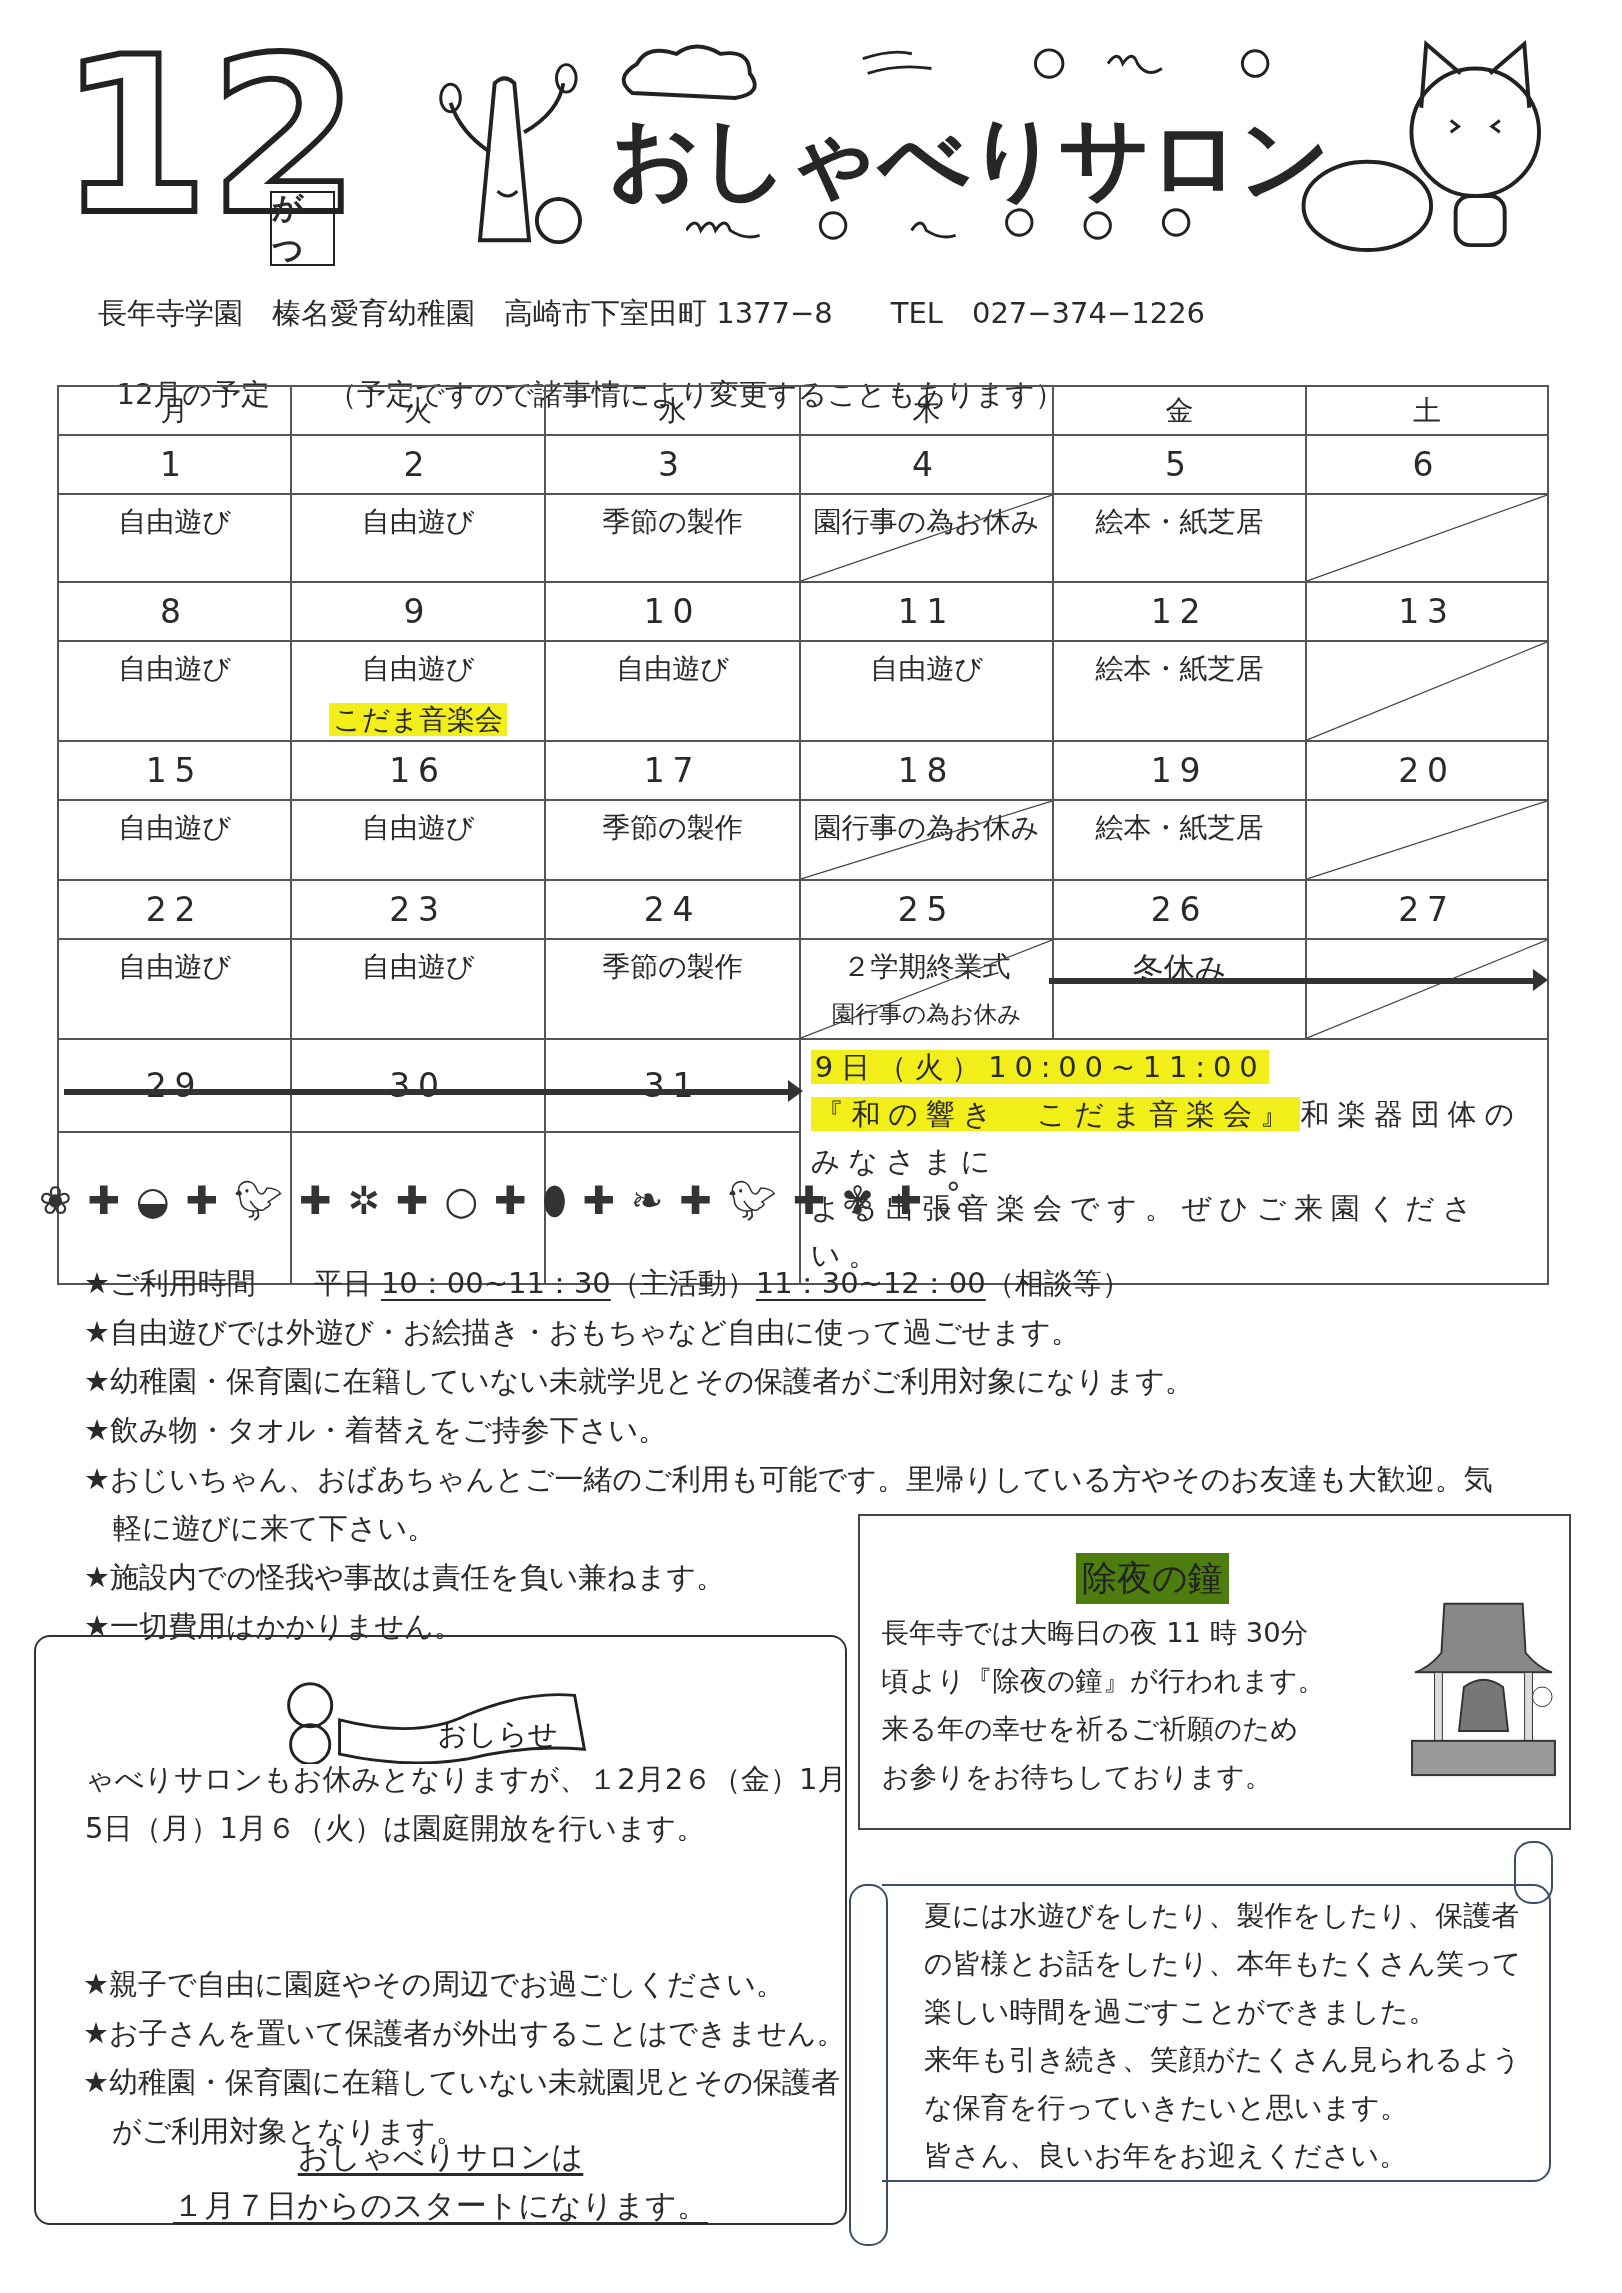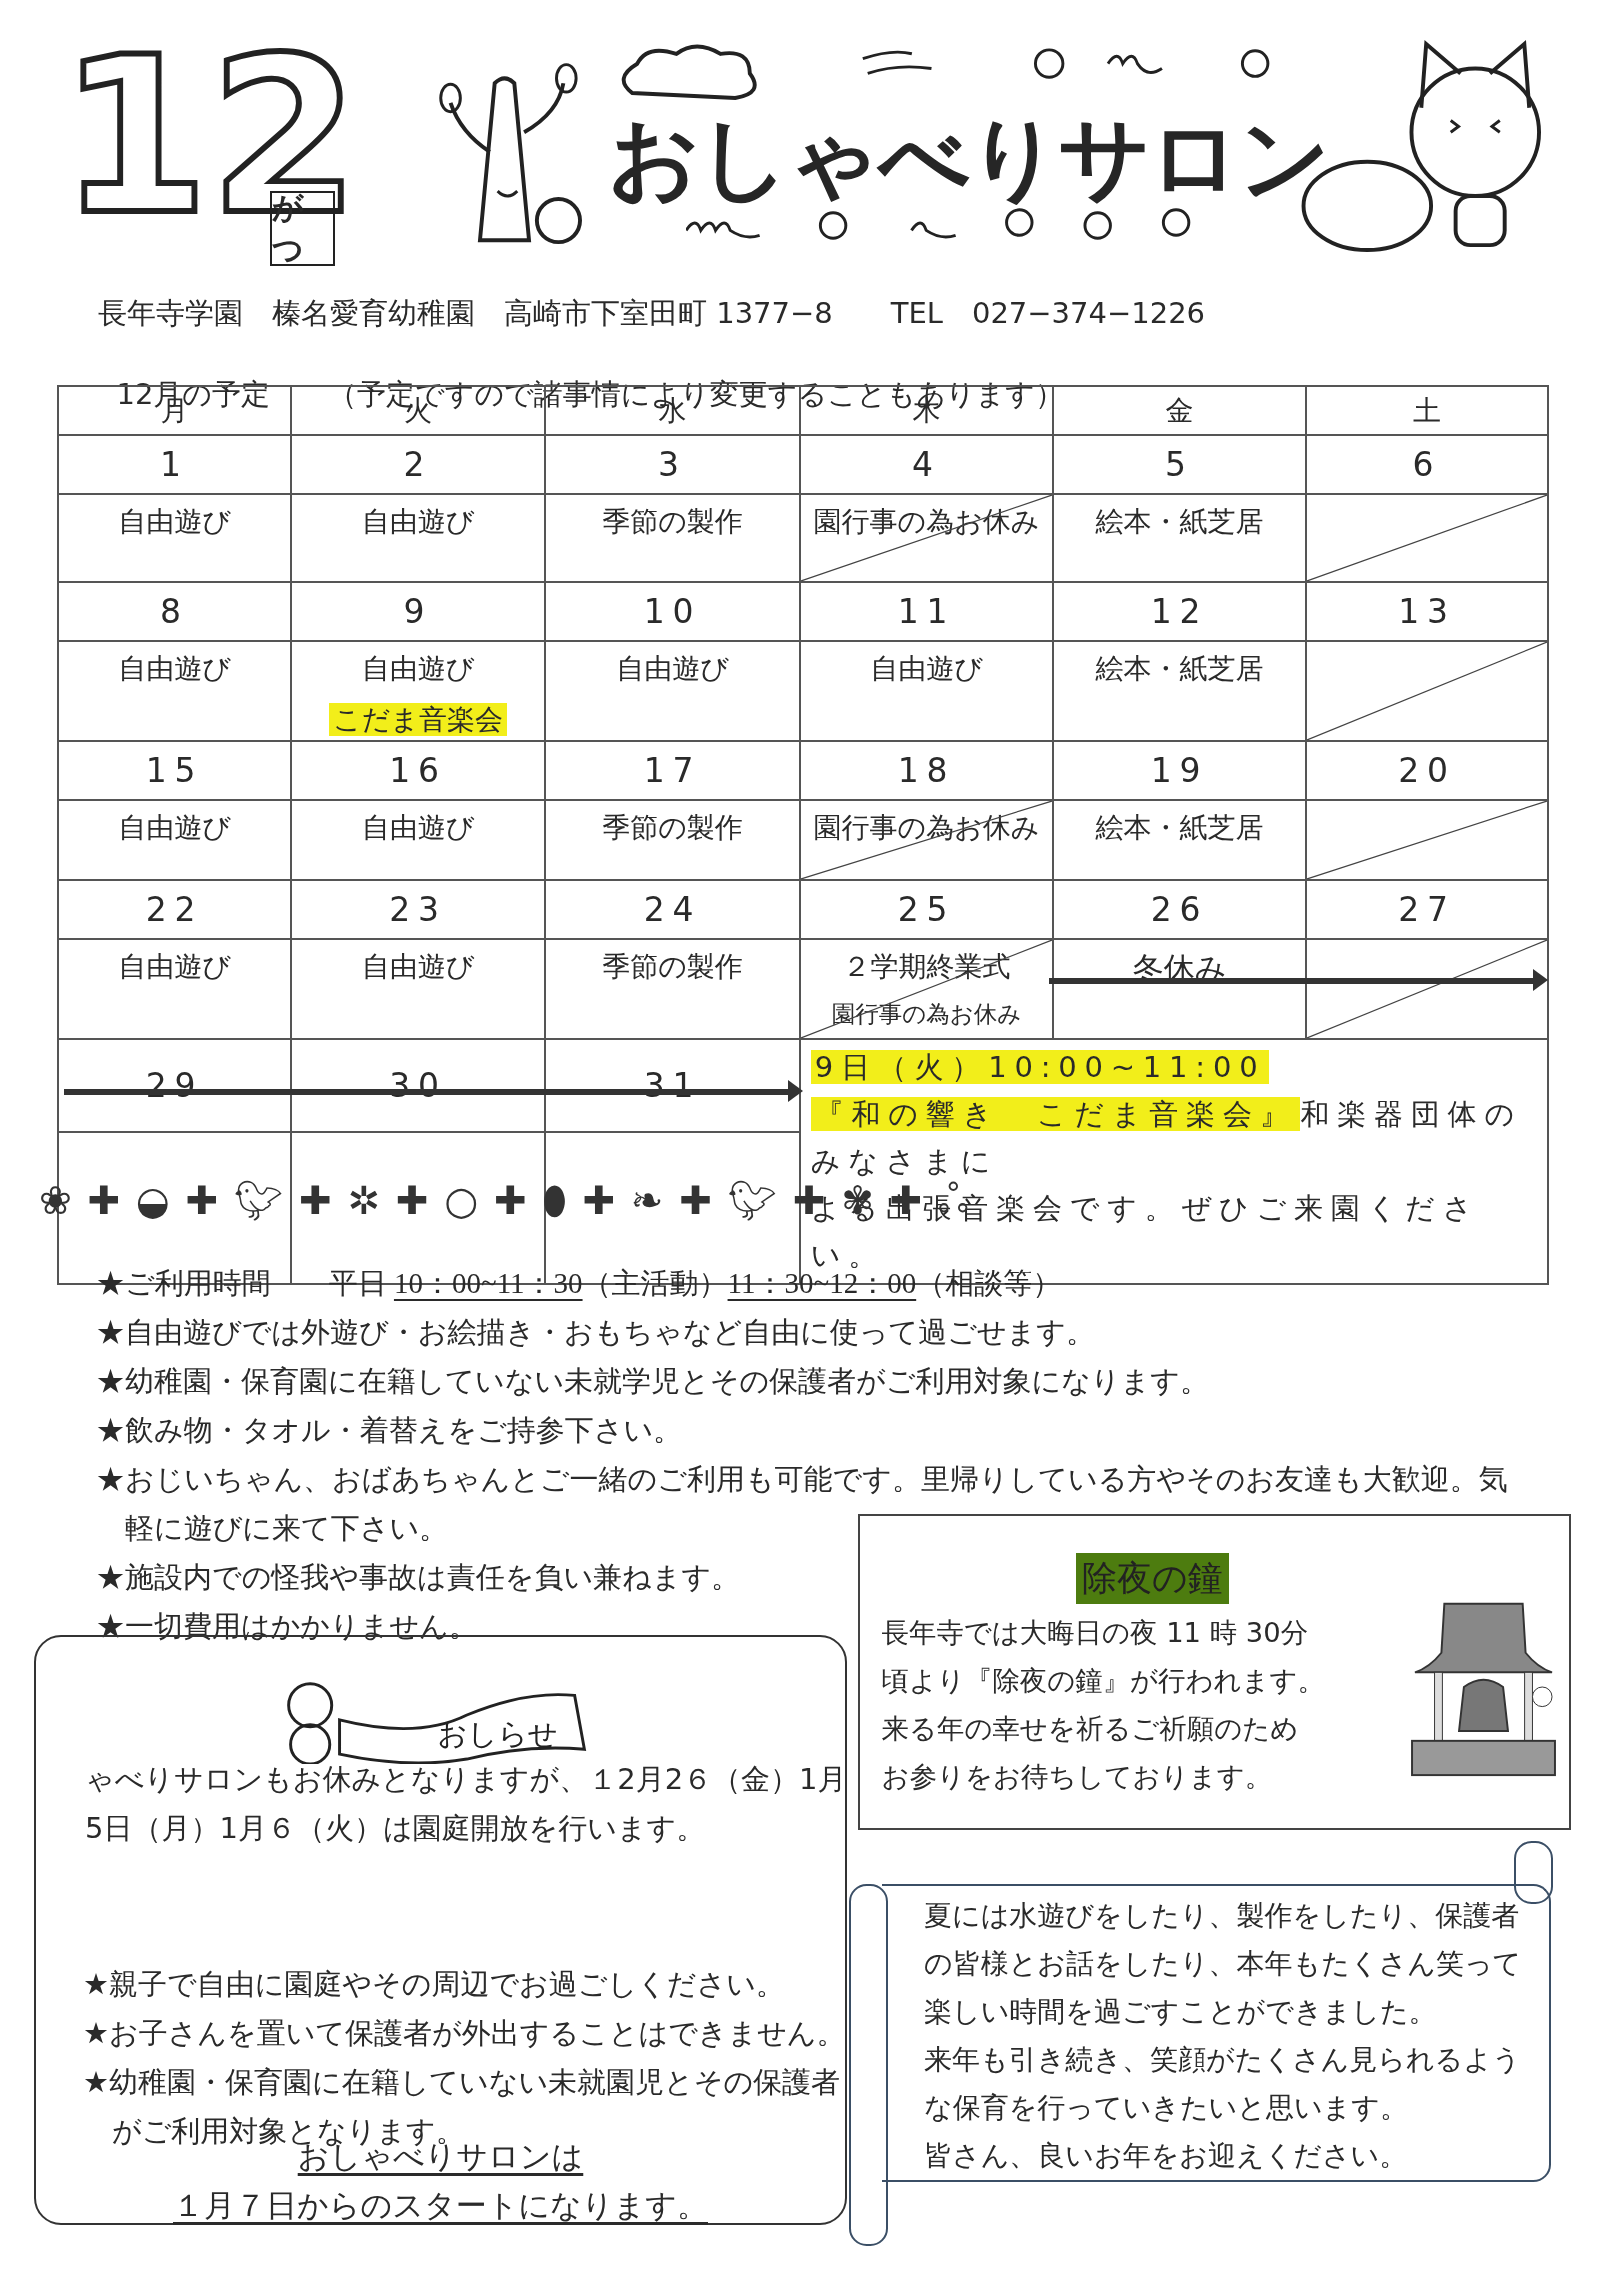--- a/index.html
+++ b/index.html
@@ -27,32 +27,32 @@
   .small { font-size:23.5px; }
 
   .note-cell { text-align:left !important; padding:3.9px 9.8px !important; font-size:29px !important; line-height:47px; vertical-align:top !important; }
 
   .arrow { position:absolute; height:5.9px; background:#333; }
   .arrow::after { content:""; position:absolute; right:-13.7px; top:-8.8px; border-left:15.7px solid #333;
                   border-top:11.8px solid transparent; border-bottom:11.8px solid transparent; }
 
   .deco-row { position:absolute; left:39px; top:1166px; width:1549px; height:69px; display:flex; align-items:center; gap:15.7px; font-size:39px; color:#333; }
 
-  .bullets { position:absolute; left:96px; top:1259px; font-size:29px; line-height:49px; width:1451px;font-family:Liberation Serif, serif; }
+  .bullets { position:absolute; left:84px; top:1259px; font-size:29px; line-height:49px; width:1451px; }
   .bullets div { white-space:nowrap; }
   .ul { text-decoration:underline; text-underline-offset:5.9px; }
 
   
   .joya { position:absolute; left:858px; top:1514px; width:709px; height:312px; border:2.9px solid #444; }
   .joya-title { position:absolute; left:216px; top:37px; background:#4d7c0f; font-size:35px; padding:2px 5.9px; color:#222; }
   .joya-text { position:absolute; left:21.6px; top:93px; font-size:27.4px; line-height:48px; white-space:nowrap; }
   .bell { position:absolute; right:11.8px; top:78px; width:147px; height:186px; }
 
   
-  .osh { position:absolute; left:34px; top:1635px; width:809px; height:586px; border:2.9px solid #333; border-radius:27px; }
+  .osh { position:absolute; left:34px; top:1635px; width:809px; height:586px; border:2.9px solid #333; border-radius:16px; }
   .osh-badge { position:absolute; left:235px; top:29px; width:333px; height:98px; }
   .osh-text { position:absolute; left:49px; top:118px; font-size:29px; line-height:49px; white-space:nowrap; }
   .osh-list { position:absolute; left:47px; top:323px; font-size:29px; line-height:49px; white-space:nowrap; }
   .osh-foot { position:absolute; left:0; width:100%; top:495px; text-align:center; font-size:31px; line-height:49px; }
 
   
   .scroll { position:absolute; left:882px; top:1884px; width:667px; height:294px; border:2.9px solid #3b4f66; border-radius:0 17.6px 17.6px 0; border-left:none; }
   .scroll-left { position:absolute; left:849px; top:1884px; width:35px; height:358px; border:2.9px solid #3b4f66; border-radius:17.6px; }
   .scroll-curl { position:absolute; left:1514px; top:1841px; width:35px; height:59px; border:2.9px solid #3b4f66; border-radius:17.6px; }
   .scroll-text { position:absolute; left:924px; top:1892px; font-size:28px; line-height:48px; white-space:nowrap; }

